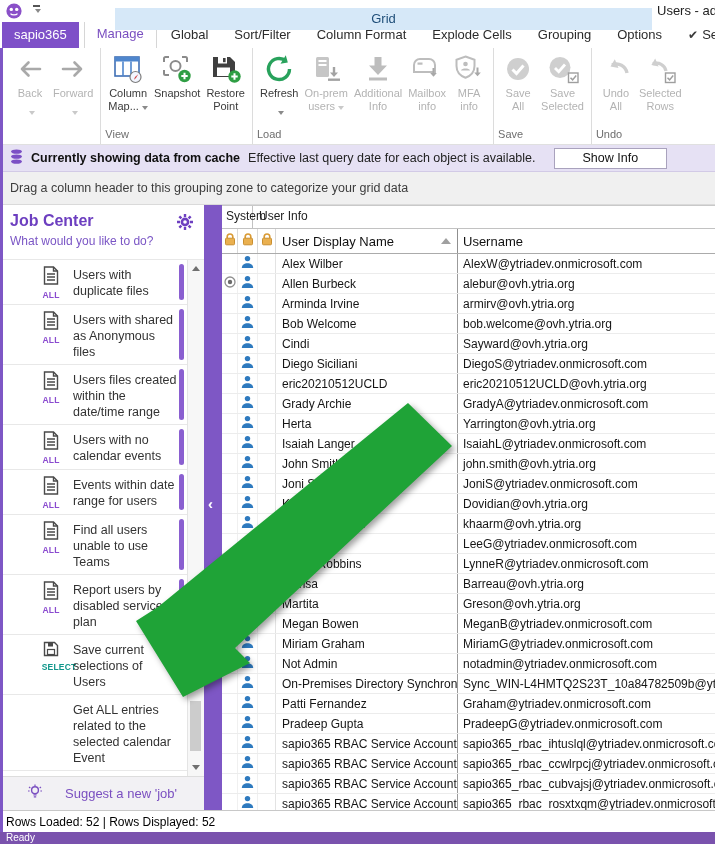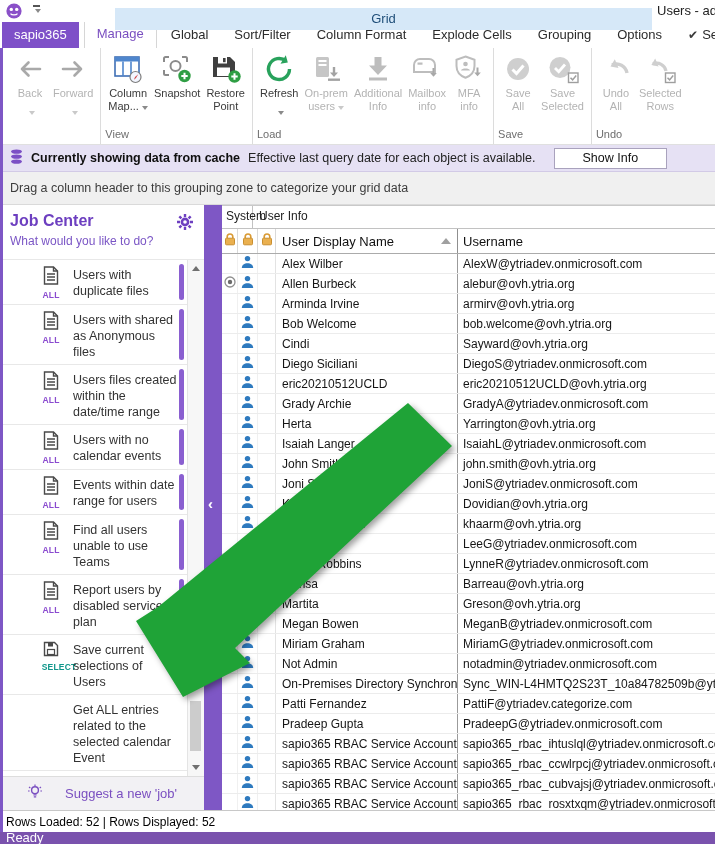--- a/index.html
+++ b/index.html
@@ -96,21 +96,21 @@
   .cell{height:100%;display:flex;align-items:center;box-sizing:border-box;}
   .cc1{width:16px;justify-content:center;border-right:1px solid #f0f0f0;}
   .cc2{width:20px;justify-content:center;border-right:1px solid #f0f0f0;}
   .cc3{width:18px;border-right:1px solid #e3e3e3;}
   .cname{width:182px;padding-left:6px;border-right:1px solid #9b9b9b;white-space:nowrap;overflow:hidden;}
   .cuser{flex:1;padding-left:5px;white-space:nowrap;overflow:hidden;}
 
   
   .statusbar{height:22px;background:#fff;border-top:1px solid #c8c8c8;display:flex;align-items:center;
              padding-left:6px;font-size:12px;color:#000;box-sizing:border-box;}
-  .readybar{height:12px;background:#7a52ad;color:#fff;font-size:13px;line-height:12px;padding-left:6px;}
+  .readybar{height:12px;background:#7a52ad;color:#fff;font-size:10px;line-height:12px;padding-left:6px;}
 
   .win-left-border{position:absolute;left:0;top:48px;width:3px;height:784px;background:#7e57c5;z-index:6;}
   .arrow-overlay{position:absolute;left:0;top:0;pointer-events:none;z-index:50;
                  filter:drop-shadow(3px 3px 3px rgba(0,0,0,.38));}
 </style>
 </head>
 <body>
 
 <div class="app">
 
@@ -836,21 +836,21 @@
           <div class="grow">
             <div class="cell cc1"></div>
             <div class="cell cc2">
               <span><svg width="13" height="14" viewBox="0 0 13 14">
                   <circle cx="6.5" cy="3.6" r="2.7" fill="#2e7abf"></circle>
                   <path d="M.8 13c0-3.2 2.6-4.8 5.7-4.8s5.7 1.6 5.7 4.8z" fill="#2e7abf"></path>
                 </svg></span>
             </div>
             <div class="cell cc3"></div>
             <div class="cell cname">Patti Fernandez</div>
-            <div class="cell cuser">PattiF@ytriadev.categorize.com</div>
+            <div class="cell cuser">Graham@ytriadev.onmicrosoft.com</div>
           </div>
           <div class="grow">
             <div class="cell cc1"></div>
             <div class="cell cc2">
               <span><svg width="13" height="14" viewBox="0 0 13 14">
                   <circle cx="6.5" cy="3.6" r="2.7" fill="#2e7abf"></circle>
                   <path d="M.8 13c0-3.2 2.6-4.8 5.7-4.8s5.7 1.6 5.7 4.8z" fill="#2e7abf"></path>
                 </svg></span>
             </div>
             <div class="cell cc3"></div>

